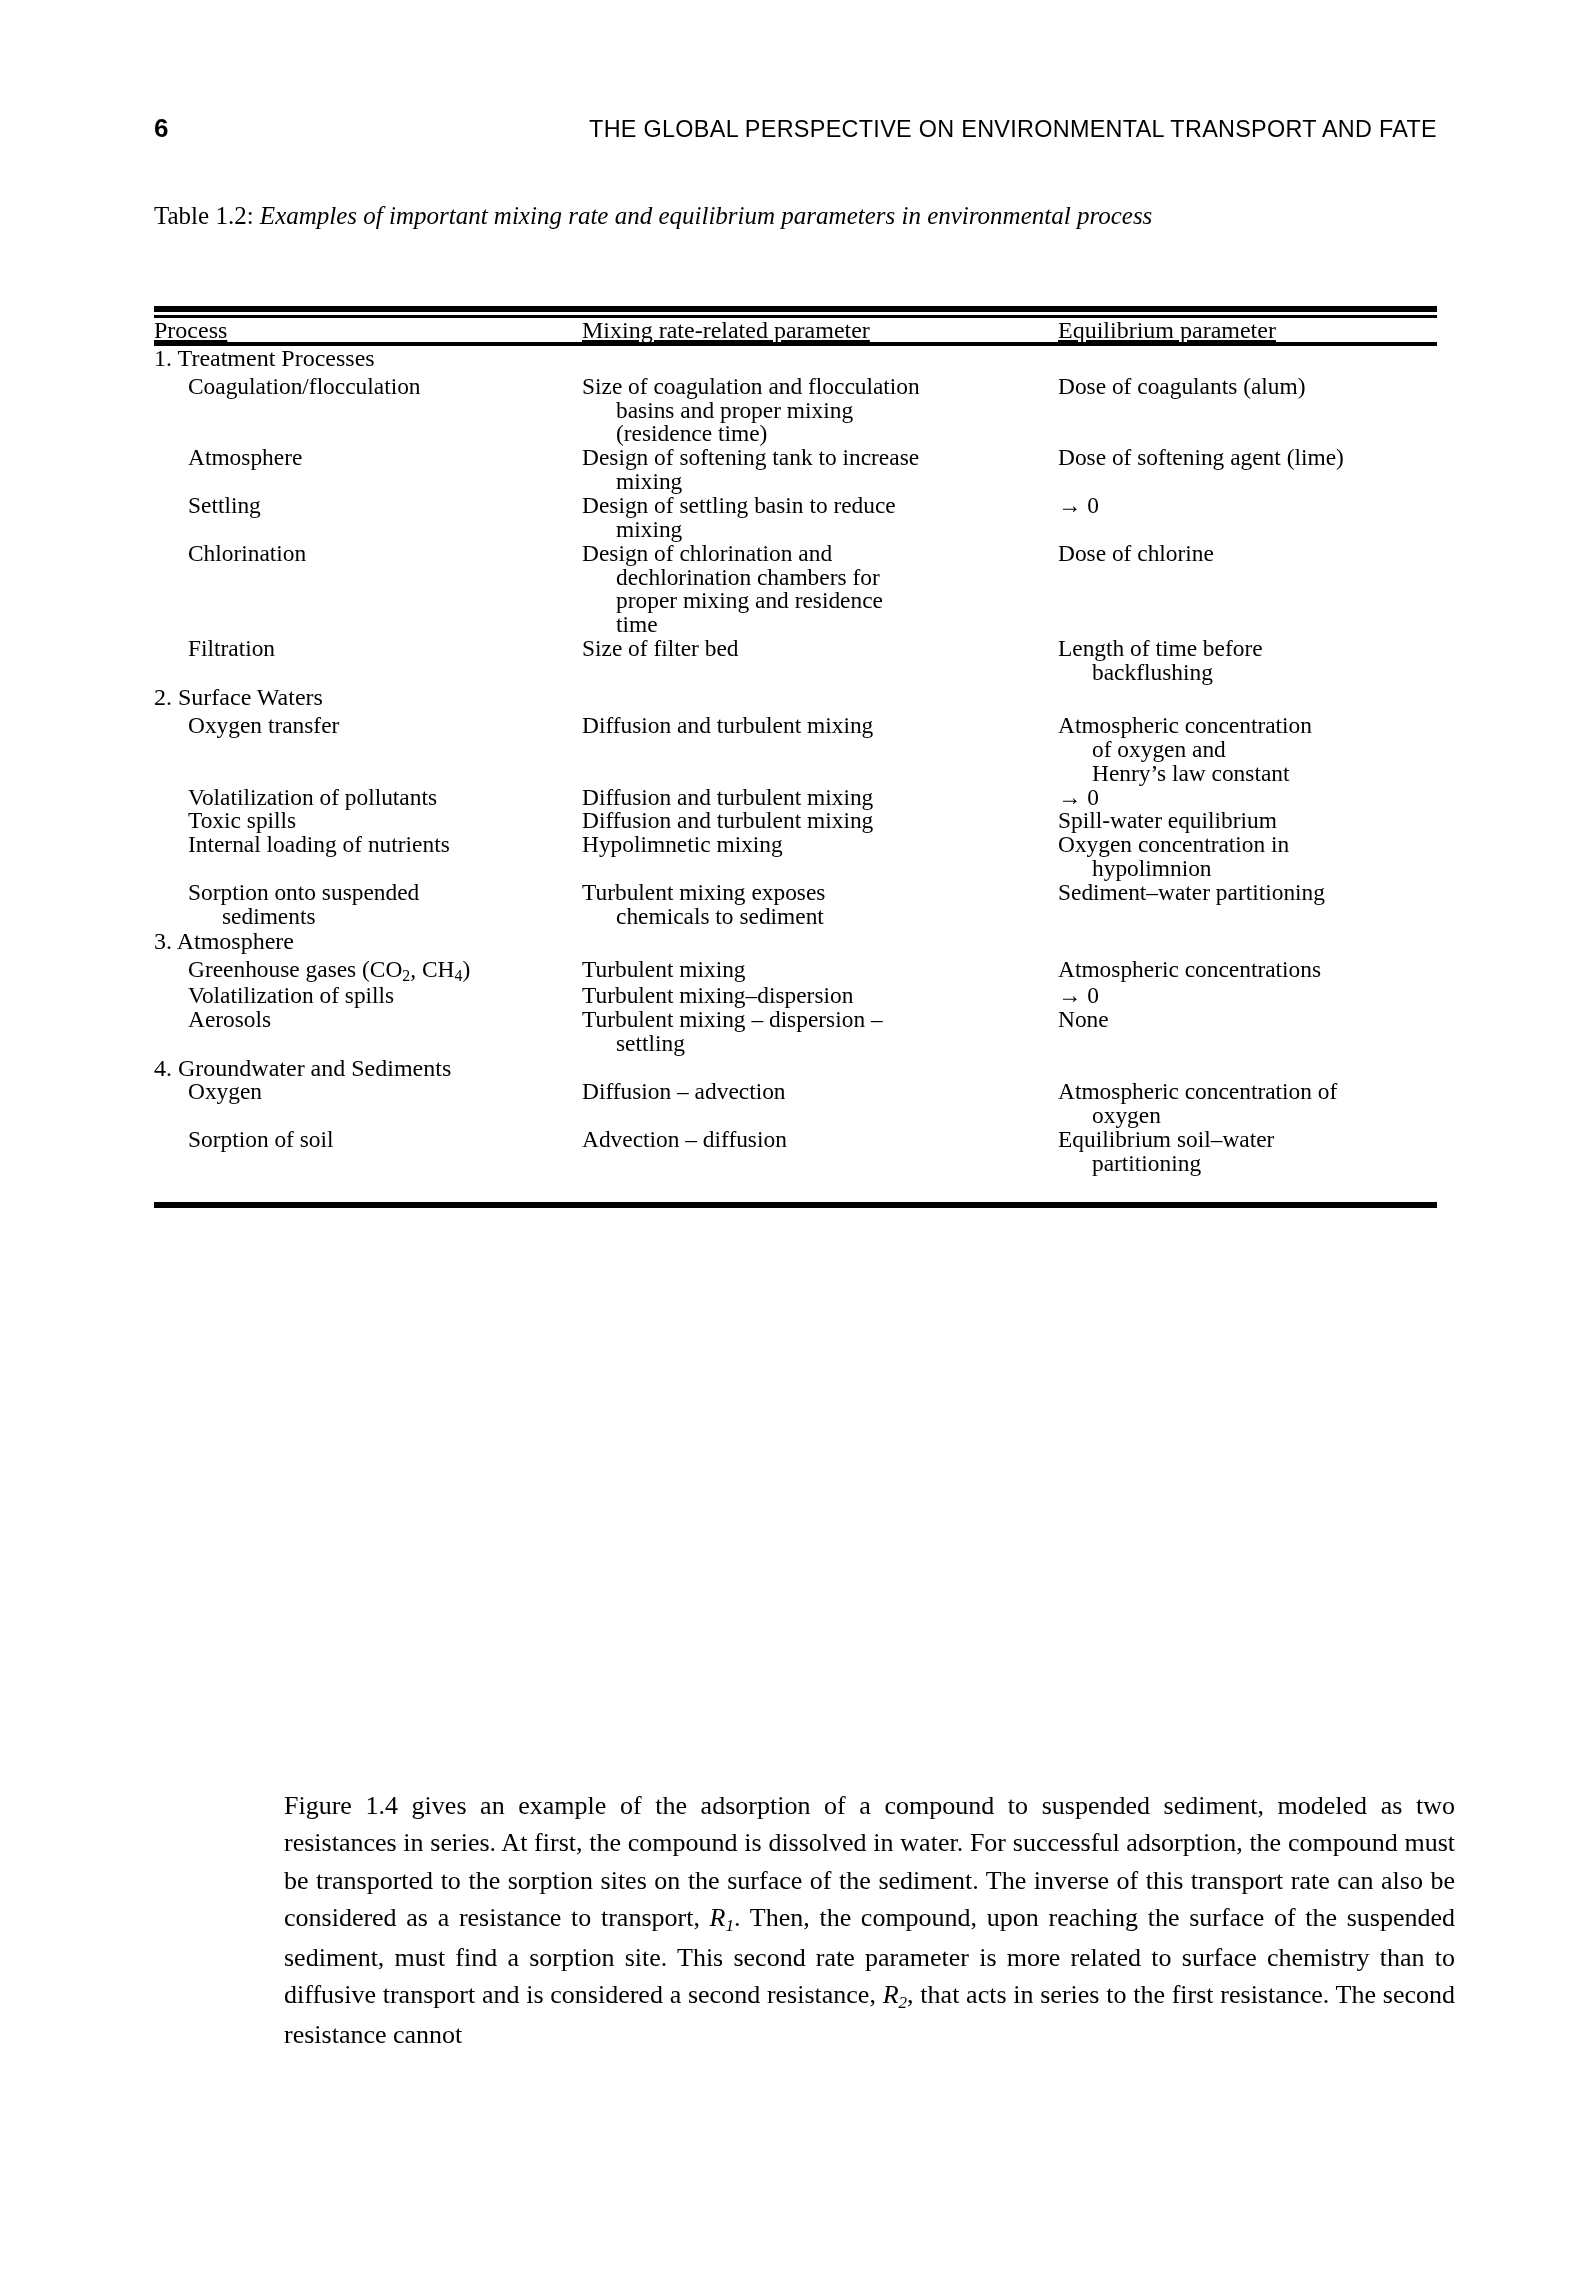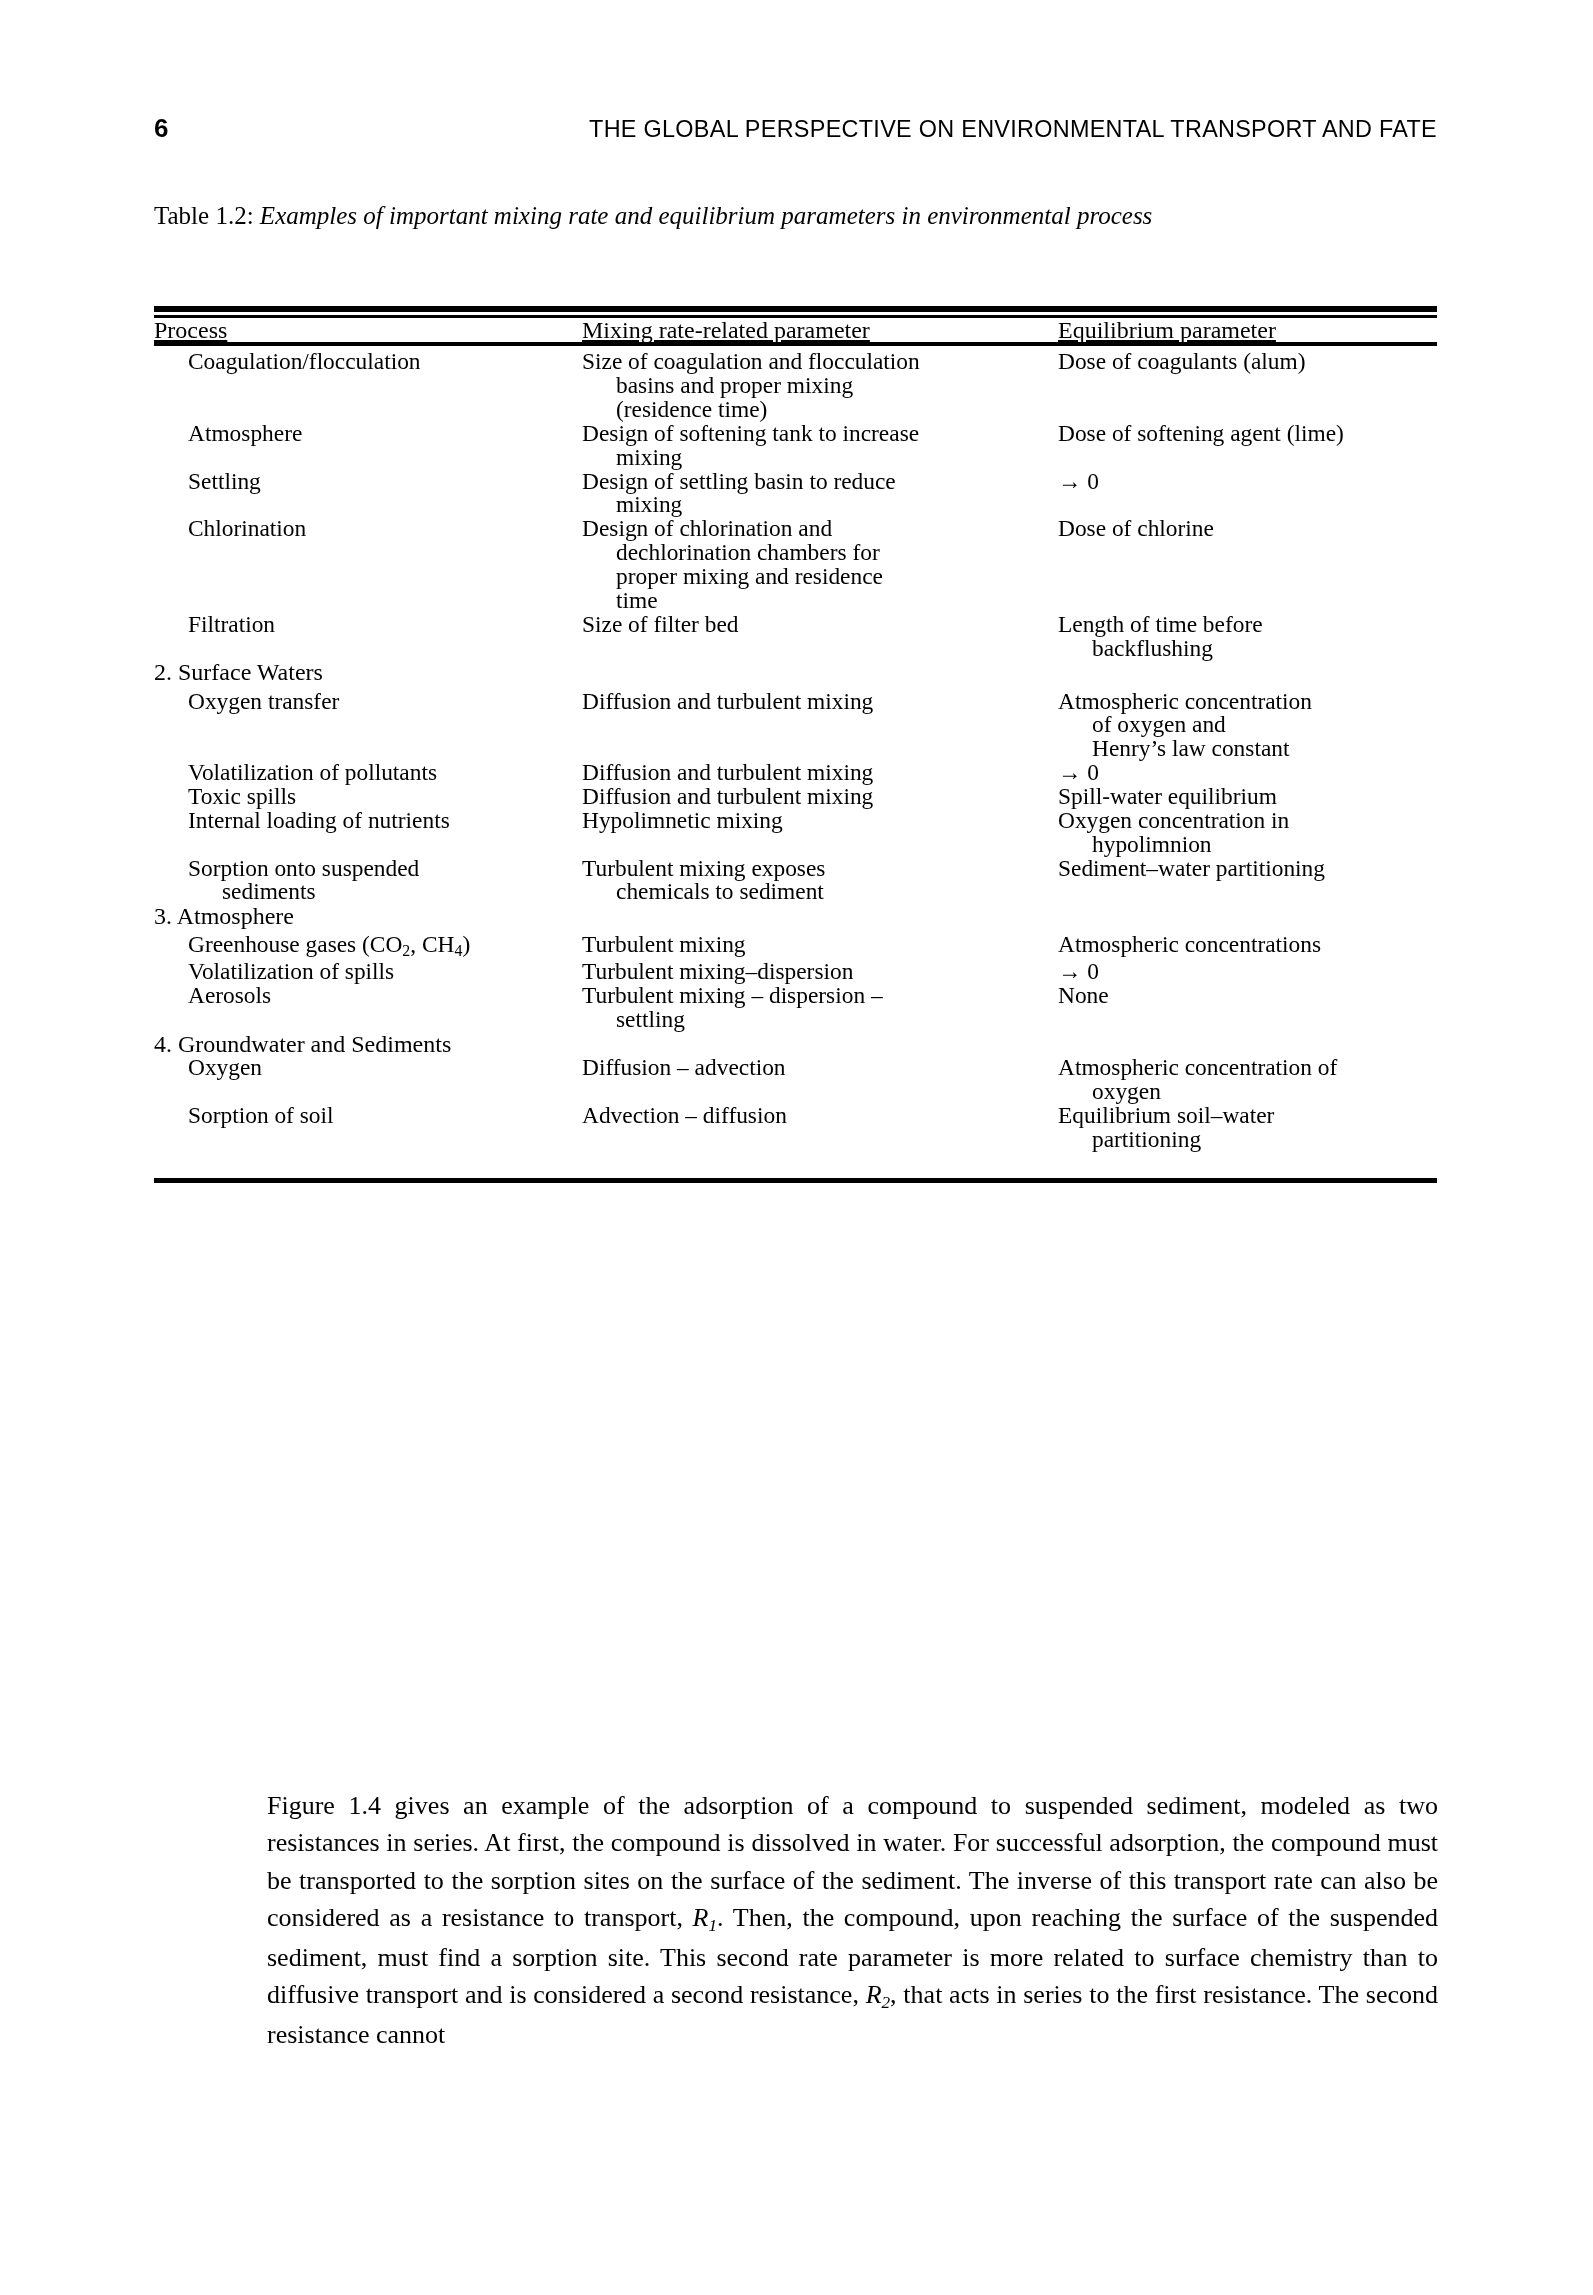--- a/index.html
+++ b/index.html
@@ -110,21 +110,21 @@
 
   .itemrow td { padding-top: 6.2px; padding-bottom: 0px; }
   .itemrow td.col1 { padding-left: 34px; }
   .itemrow.first td { padding-top: 4.7px; }
 
   .sub { font-size: 0.68em; vertical-align: -0.28em; }
 
   
   .bodypara {
     position: absolute;
-    left: 267px;
+    left: 284px;
     top: 1761px;
     width: 1171px;
     font-size: 26px;
     line-height: 1.44;
     text-align: justify;
   }
   .bodypara i { font-style: italic; }
   .bodypara .sub { font-size: 0.66em; vertical-align: -0.28em; font-style: italic; }
 </style>
 </head>
@@ -164,20 +164,23 @@
 
     <div class="rule-thin"></div>
 
     <table class="maintable" id="tbody-table">
       <colgroup>
           <col class="c1">
           <col class="c2">
           <col class="c3">
         </colgroup>
       <tbody id="table-body">
+          <tr class="grouprow">
+            <td colspan="3"><span class="group-label">1. Treatment Processes</span></td>
+          </tr>
           <tr class="itemrow first">
             <td class="col1"><span class="cell"><span class="ln">Coagulation/flocculation</span></span></td>
             <td><span class="cell"><span class="ln">Size of coagulation and flocculation</span><span class="ln ind">basins and proper mixing</span><span class="ln ind">(residence time)</span></span></td>
             <td><span class="cell"><span class="ln">Dose of coagulants (alum)</span></span></td>
           </tr>
           <tr class="itemrow">
             <td class="col1"><span class="cell"><span class="ln">Atmosphere</span></span></td>
             <td><span class="cell"><span class="ln">Design of softening tank to increase</span><span class="ln ind">mixing</span></span></td>
             <td><span class="cell"><span class="ln">Dose of softening agent (lime)</span></span></td>
           </tr>

